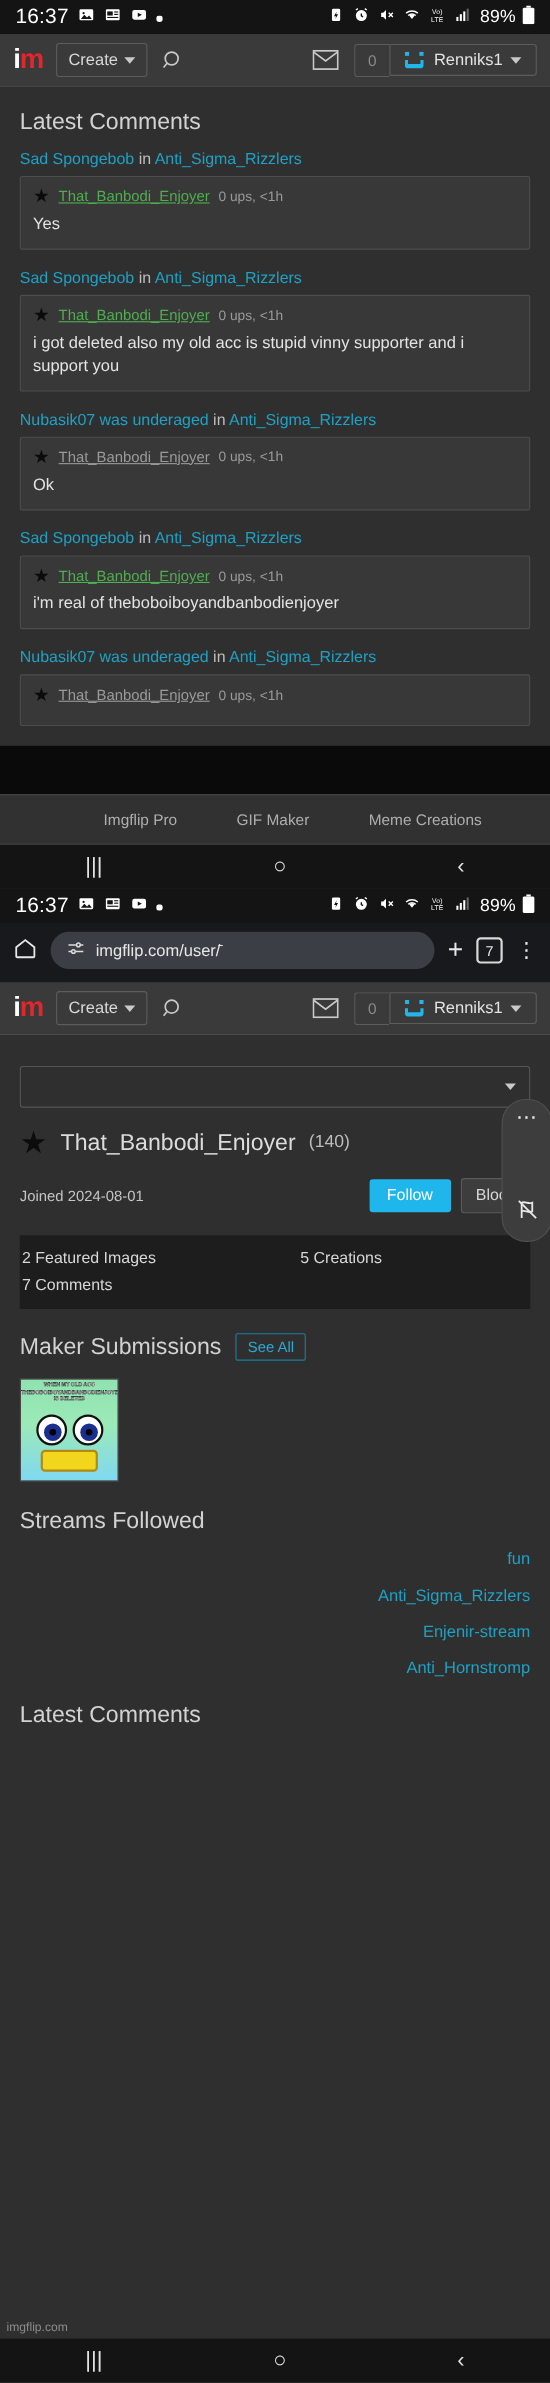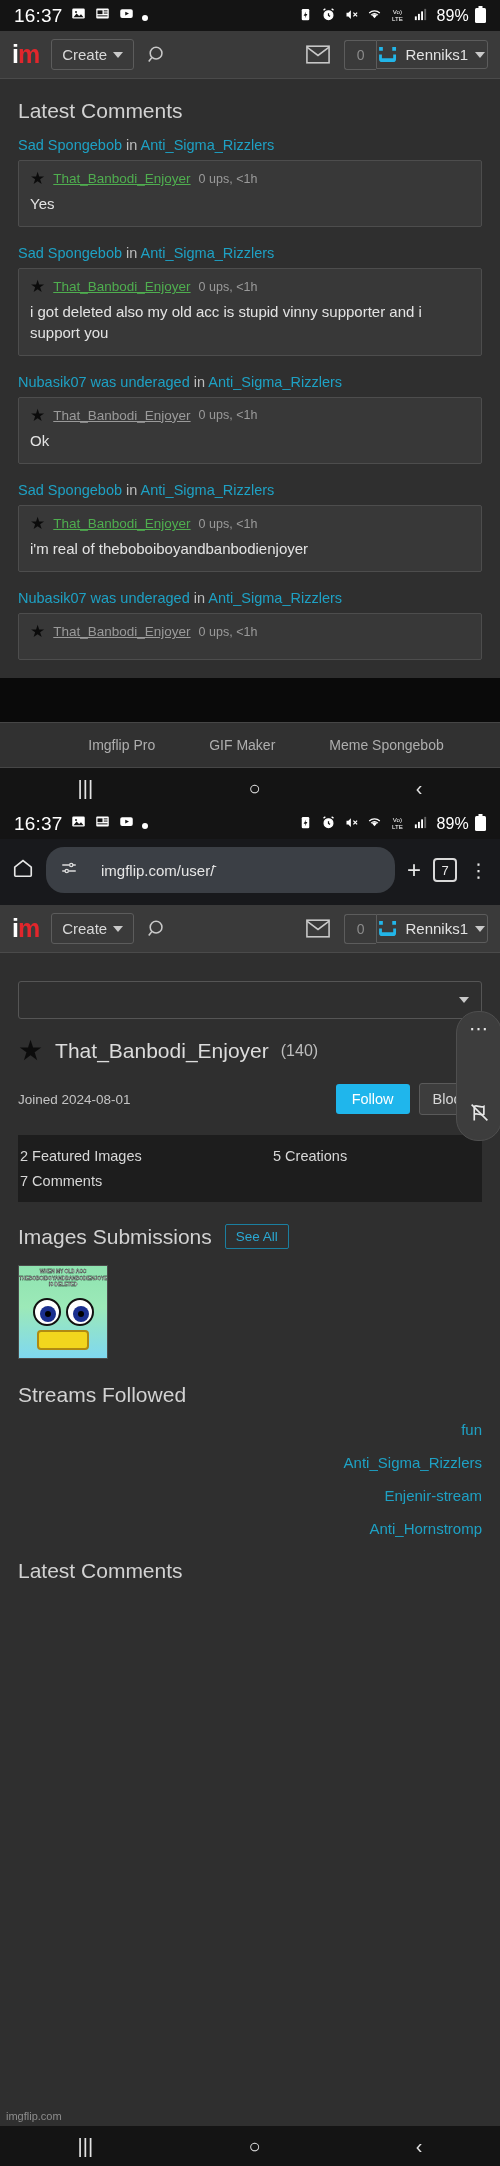--- a/index.html
+++ b/index.html
@@ -38,21 +38,21 @@
   }
   .caret { width:0;height:0;border-left:5px solid transparent;border-right:5px solid transparent;border-top:6px solid #c9c9c9; }
   .nav-icon { color:#c9c9c9; display:flex; align-items:center; }
   .msgbox { display:flex; align-items:center; margin-left:auto; }
   .cnt {
     border:1px solid #5c5c5c; border-right:none; border-radius:3px 0 0 3px;
     padding:6px 12px; color:#8b8b8b; font-size:14px;
   }
   .userbtn {
     border:1px solid #5c5c5c; border-radius:0 3px 3px 0;
-    padding:5px 2px; display:flex; align-items:center; gap:7px;
+    padding:5px 13px; display:flex; align-items:center; gap:7px;
     color:#e2e2e2; font-size:15px;
   }
   .avatar-ic { width:19px; height:16px; display:block; }
 
   
   .page { background:#2f2f2f; padding:14px 18px 0 18px; }
   .sect-title { color:#d2d2d2; font-size:21px; font-weight:400; margin:6px 0 14px; }
   .cmt-head { font-size:14.5px; margin:0 0 7px 0; color:#b9b9b9; }
   .cmt-head a { color:#1ea1c4; text-decoration:none; }
   .cmt-head .in { color:#bdbdbd; }
@@ -86,22 +86,22 @@
   }
   .nb { font-size:20px; line-height:1; }
 
   
   .chrome {
     background:#18191c; padding:8px 12px 12px;
     display:flex; align-items:center; gap:12px;
   }
   .home-ic { width:22px;height:22px; }
   .omnibox {
-    flex:1; background:#3b3f45; border-radius:18px; height:46px;
-    display:flex; align-items:center; gap:23px; padding:0 14px; overflow:hidden;
+    flex:1; background:#3b3f45; border-radius:18px; height:34px;
+    display:flex; align-items:center; gap:9px; padding:0 14px; overflow:hidden;
   }
   .omnibox .url { color:#e6e6e6; font-size:15px; white-space:nowrap; }
   .plus { color:#e7e7e7; font-size:24px; line-height:1; }
   .tabs {
     border:2px solid #d9d9d9; border-radius:4px; width:24px;height:24px;
     display:flex;align-items:center;justify-content:center;
     color:#e7e7e7; font-size:13px;
   }
   .kebab { color:#e7e7e7; font-size:19px; letter-spacing:0; line-height:.6; }
 
@@ -371,21 +371,21 @@
         </div>
       </div>
     </div>
   </div>
 
   <div class="gap-dark"></div>
 
   <div class="footer">
     <a href="#">Imgflip Pro</a>
     <a href="#">GIF Maker</a>
-    <a href="#">Meme Spongebob</a>
+    <a href="#">Meme Creations</a>
   </div>
 
   <div class="navbar">
     <span class="nb">|||</span>
     <span class="nb">○</span>
     <span class="nb">‹</span>
   </div>
 
   <div class="statusbar">
     <div class="sb-left">
@@ -556,21 +556,21 @@
       <span class="dots3">⋯</span>
       <span class="flag-ic">
         <svg width="21" height="21" viewBox="0 0 24 24" fill="none" stroke="#e8e8e8" stroke-width="1.9">
             <path d="M6 21V5c3-2 7 2 11 0v9c-4 2-8-2-11 0"></path>
             <path d="M3 3l18 18"></path>
           </svg>
       </span>
     </div>
 
     <div class="subs-head">
-      <h2>Images Submissions</h2>
+      <h2>Maker Submissions</h2>
       <a href="#" class="see-all">See All</a>
     </div>
 
     <div class="thumb">
       <div class="cap">WHEN MY OLD ACC THEBOBOIBOYANDBANBODIENJOYER IS DELETED</div>
       <div class="eye l">
           <div class="pupil"></div>
         </div>
       <div class="eye r">
           <div class="pupil"></div>

